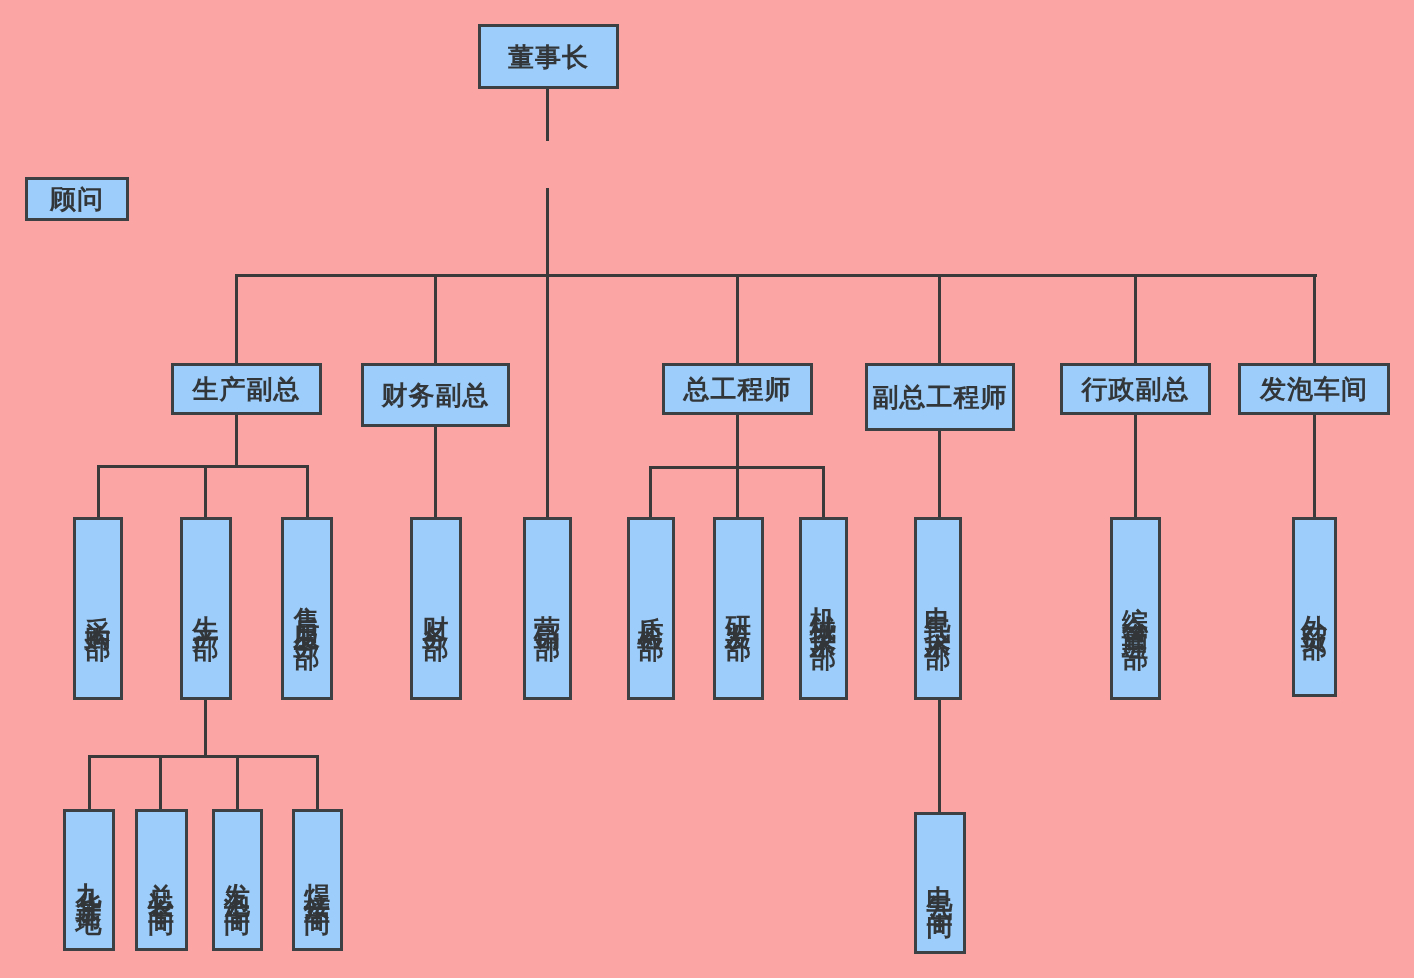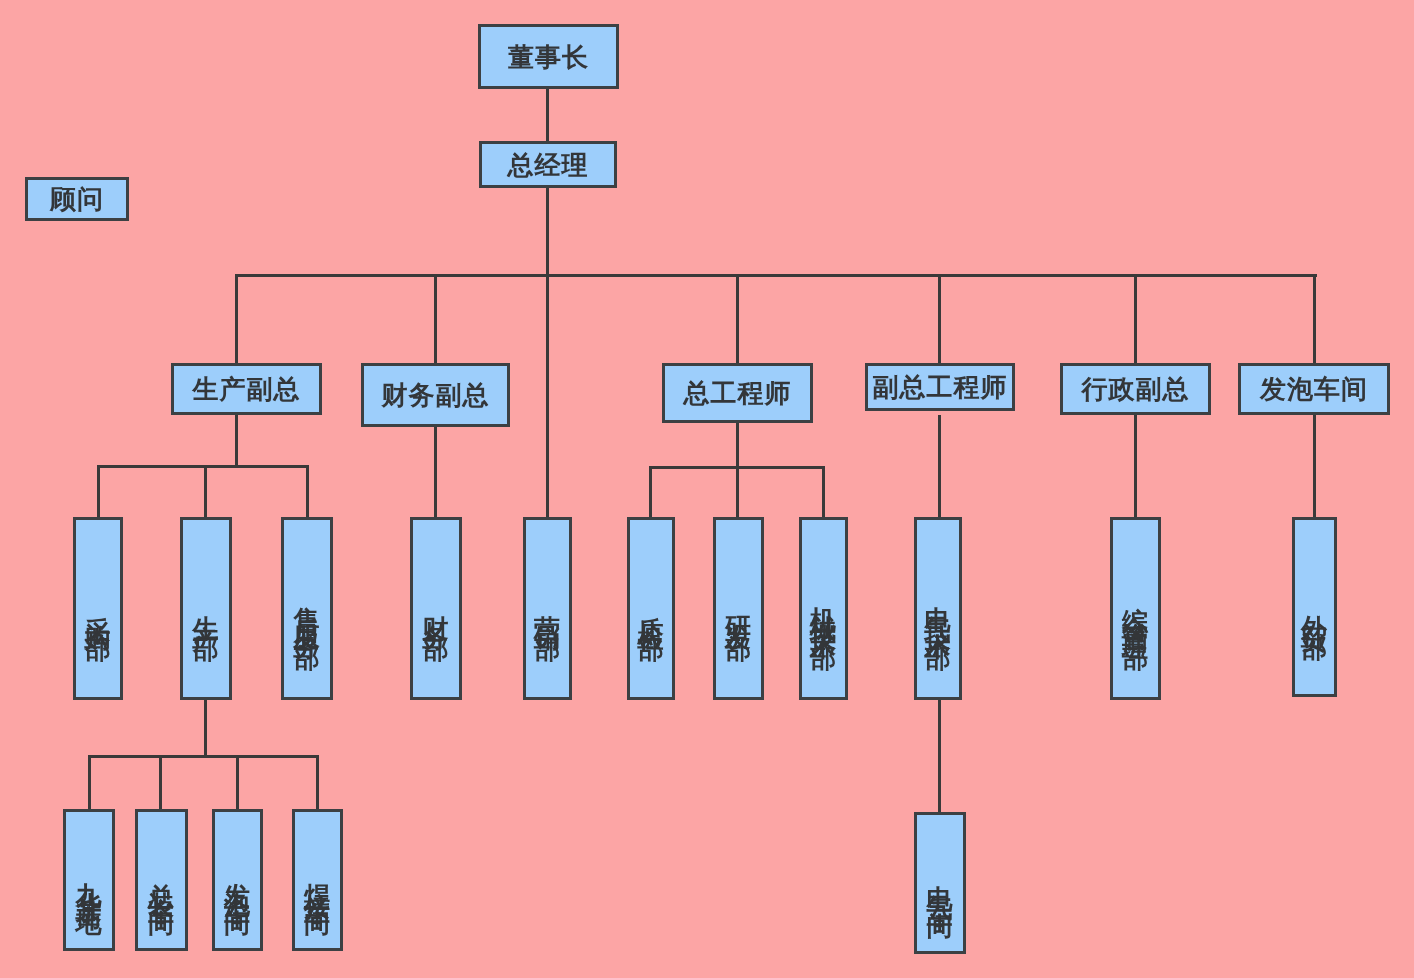--- a/index.html
+++ b/index.html
@@ -57,27 +57,26 @@
   <div class="vline" style="left:204px;top:700px;height:55px"></div>
   <div class="hline" style="left:88px;top:755px;width:231px"></div>
   <div class="vline" style="left:88px;top:755px;height:54px"></div>
   <div class="vline" style="left:159px;top:755px;height:54px"></div>
   <div class="vline" style="left:236px;top:755px;height:54px"></div>
   <div class="vline" style="left:316px;top:755px;height:54px"></div>
 
   <div class="vline" style="left:938px;top:700px;height:112px"></div>
 
   <div class="node" style="left:478px;top:24px;width:141px;height:65px">董事长</div>
-  <div class="node" style="left:479px;top:141px;width:138px;height:47px">总经理</div>
   <div class="node" style="left:25px;top:177px;width:104px;height:44px">顾问</div>
 
   <div class="node" style="left:171px;top:363px;width:151px;height:52px">生产副总</div>
   <div class="node" style="left:361px;top:363px;width:149px;height:64px">财务副总</div>
-  <div class="node" style="left:662px;top:363px;width:151px;height:60px">总工程师</div>
-  <div class="node" style="left:865px;top:363px;width:150px;height:48px">副总工程师</div>
+  <div class="node" style="left:662px;top:363px;width:151px;height:52px">总工程师</div>
+  <div class="node" style="left:865px;top:363px;width:150px;height:68px">副总工程师</div>
   <div class="node" style="left:1060px;top:363px;width:151px;height:52px">行政副总</div>
   <div class="node" style="left:1238px;top:363px;width:152px;height:52px">发泡车间</div>
 
   <div class="node vert" style="left:73px;top:517px;width:50px;height:183px">采购部</div>
   <div class="node vert" style="left:180px;top:517px;width:52px;height:183px">生产部</div>
   <div class="node vert" style="left:281px;top:517px;width:52px;height:183px">售后服务部</div>
   <div class="node vert" style="left:410px;top:517px;width:52px;height:183px">财务部</div>
   <div class="node vert" style="left:523px;top:517px;width:49px;height:183px">营销部</div>
   <div class="node vert" style="left:627px;top:517px;width:48px;height:183px">质检部</div>
   <div class="node vert" style="left:713px;top:517px;width:51px;height:183px">研发部</div>

